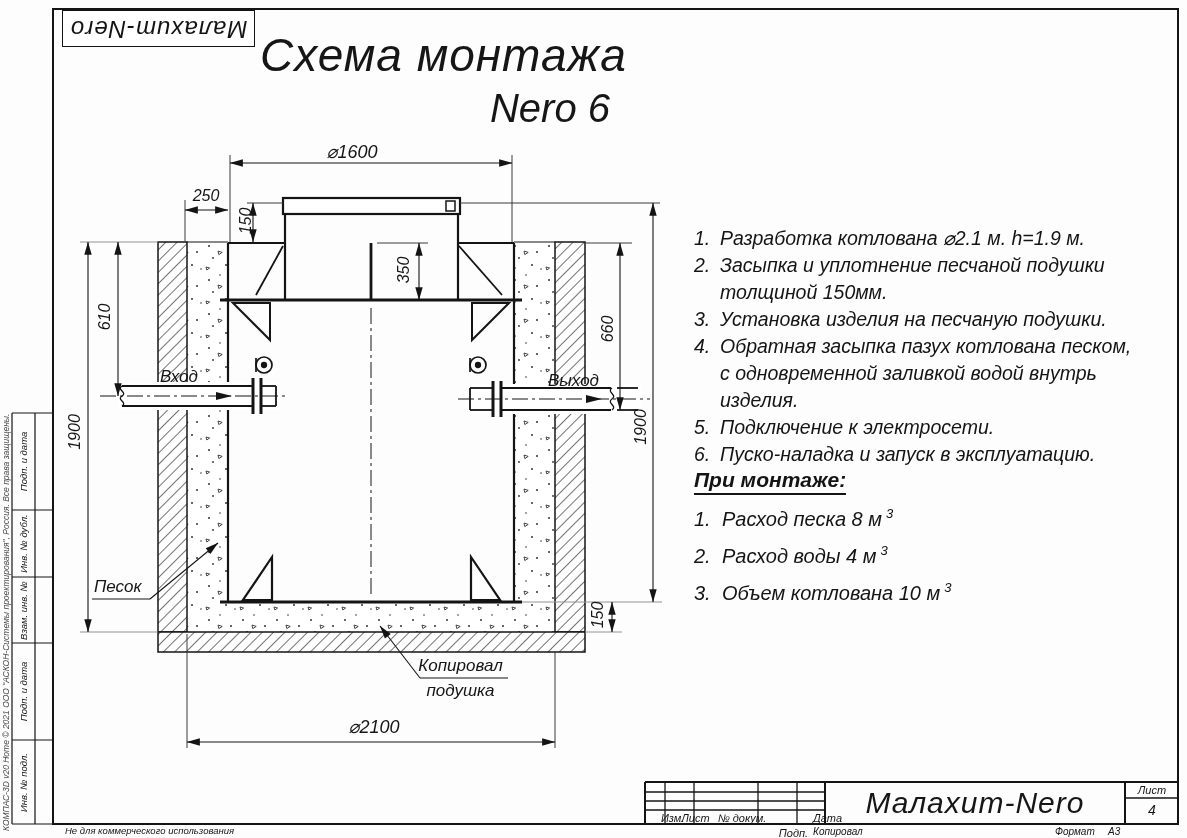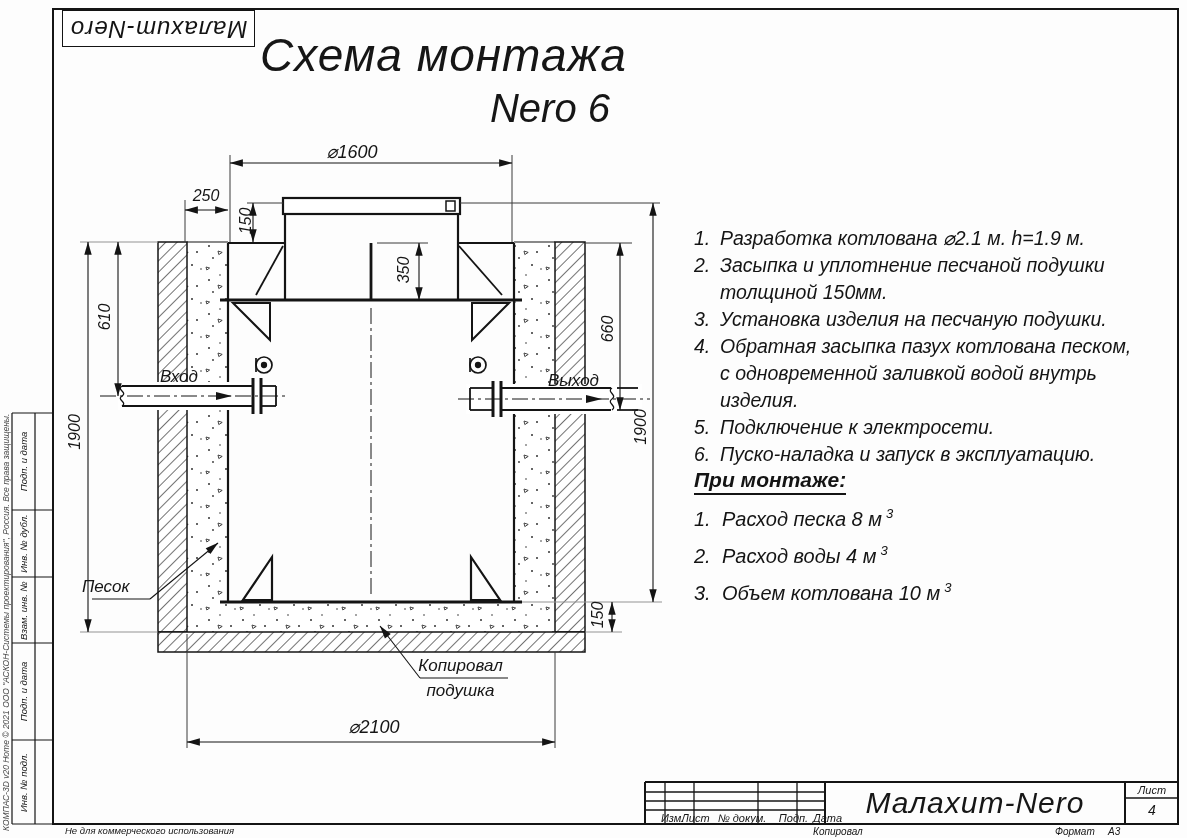--- a/index.html
+++ b/index.html
@@ -275,31 +275,31 @@
   <div class="t dim rot" style="left:374px;top:261px;width:60px;">350</div>
   <div class="t dim rot" style="left:75px;top:308px;width:60px;">610</div>
   <div class="t dim rot" style="left:45px;top:423px;width:60px;">1900</div>
   <div class="t dim rot" style="left:578px;top:320px;width:60px;">660</div>
   <div class="t dim rot" style="left:611px;top:418px;width:60px;">1900</div>
   <div class="t dim rot" style="left:568px;top:606px;width:60px;">150</div>
   <div class="t dim" style="left:334px;top:716px;width:80px;font-size:18px;">⌀2100</div>
 
   <div class="t lbl" style="left:160px;top:367px;">Вход</div>
   <div class="t lbl" style="left:516px;top:371px;margin-left:32px;">Выход</div>
-  <div class="t lbl" style="left:82px;top:577px;">Песок</div>
+  <div class="t lbl" style="left:94px;top:577px;">Песок</div>
   <div class="t lbl" style="left:413px;top:656px;width:95px;text-align:center;">Копировал</div>
   <div class="t lbl" style="left:413px;top:681px;width:95px;text-align:center;">подушка</div>
 
   <div class="t tbname">Малахит-Nero</div>
   <div class="t tbsheet">Лист</div>
   <div class="t tbsheetv">4</div>
   <div class="t tbcol" style="left:645px;width:20px;">Изм.</div>
   <div class="t tbcol" style="left:665px;width:29px;">Лист</div>
   <div class="t tbcol" style="left:694px;width:64px;">№ докум.</div>
-  <div class="t tbcol" style="left:758px;width:39px;">Подп.</div>
+  <div class="t tbcol" style="left:758px;width:39px;margin-top:15px;">Подп.</div>
   <div class="t tbcol" style="left:797px;width:28px;">Дата</div>
 
   <div class="sidecell" style="top:413px;height:97px;">
       <span>Подп. и дата</span>
     </div>
   <div class="sidecell" style="top:510px;height:67px;">
       <span>Инв. № дубл.</span>
     </div>
   <div class="sidecell" style="top:577px;height:66px;">
       <span>Взам. инв. №</span>

